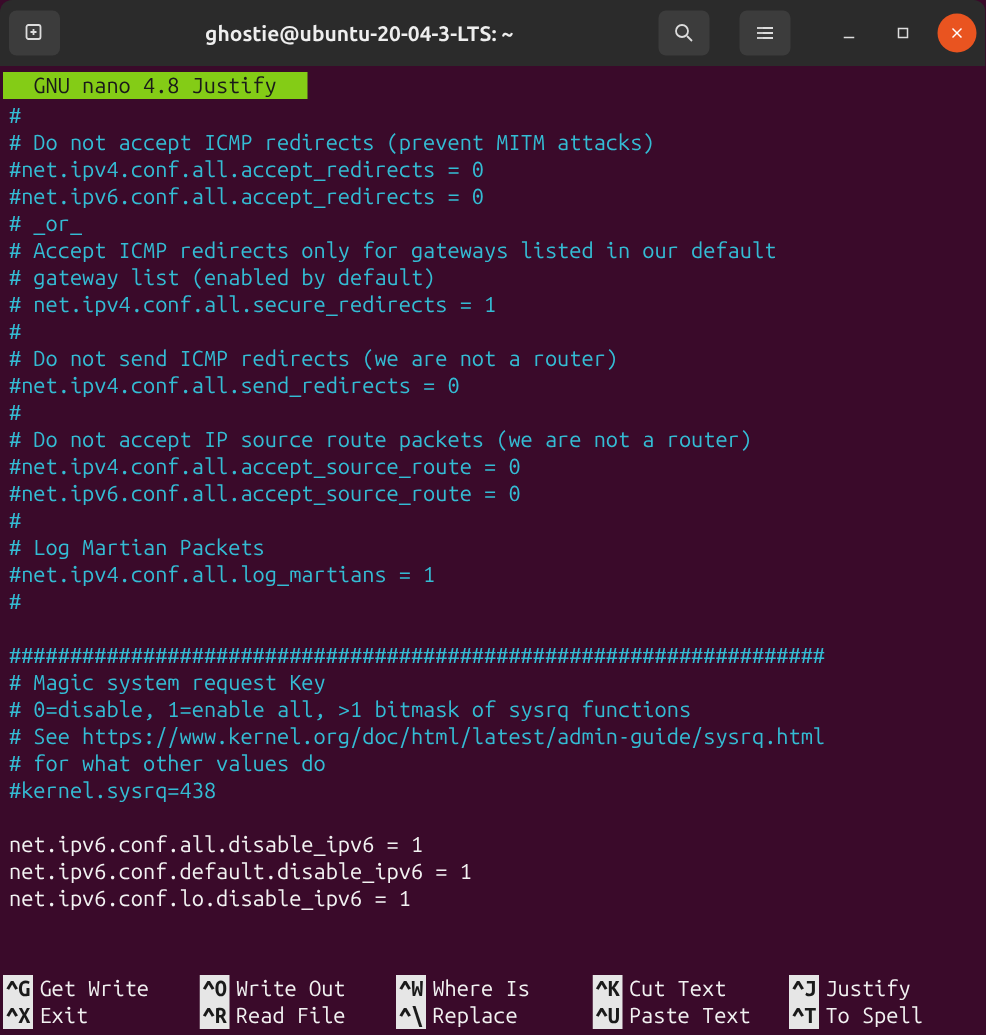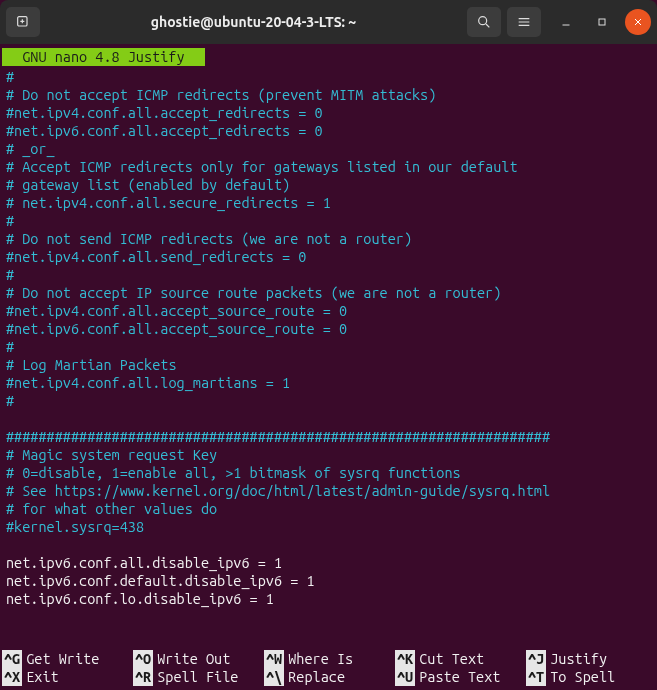--- a/index.html
+++ b/index.html
@@ -12,21 +12,21 @@
     overflow: hidden;
     border-radius: 8px;
   }
   
   .titlebar {
     height: 44px;
     background: #2b2b2b;
     display: flex;
     align-items: center;
     padding: 14px 6px;
-    gap: 6px;
+    gap: 20px;
     color: #ddd;
     font-family: Ubuntu, "Segoe UI", sans-serif;
     font-size: 14px;
   }
   .tb-btn {
     width: 34px;
     height: 30px;
     border-radius: 5px;
     background: #3c3c3c;
     display: flex;
@@ -178,21 +178,21 @@
       <div class="sc">
         <span class="key">^J</span>
         <span class="lbl">Justify</span>
       </div>
       <div class="sc">
         <span class="key">^X</span>
         <span class="lbl">Exit</span>
       </div>
       <div class="sc">
         <span class="key">^R</span>
-        <span class="lbl">Spell File</span>
+        <span class="lbl">Read File</span>
       </div>
       <div class="sc">
         <span class="key">^\</span>
         <span class="lbl">Replace</span>
       </div>
       <div class="sc">
         <span class="key">^U</span>
         <span class="lbl">Paste Text</span>
       </div>
       <div class="sc">

